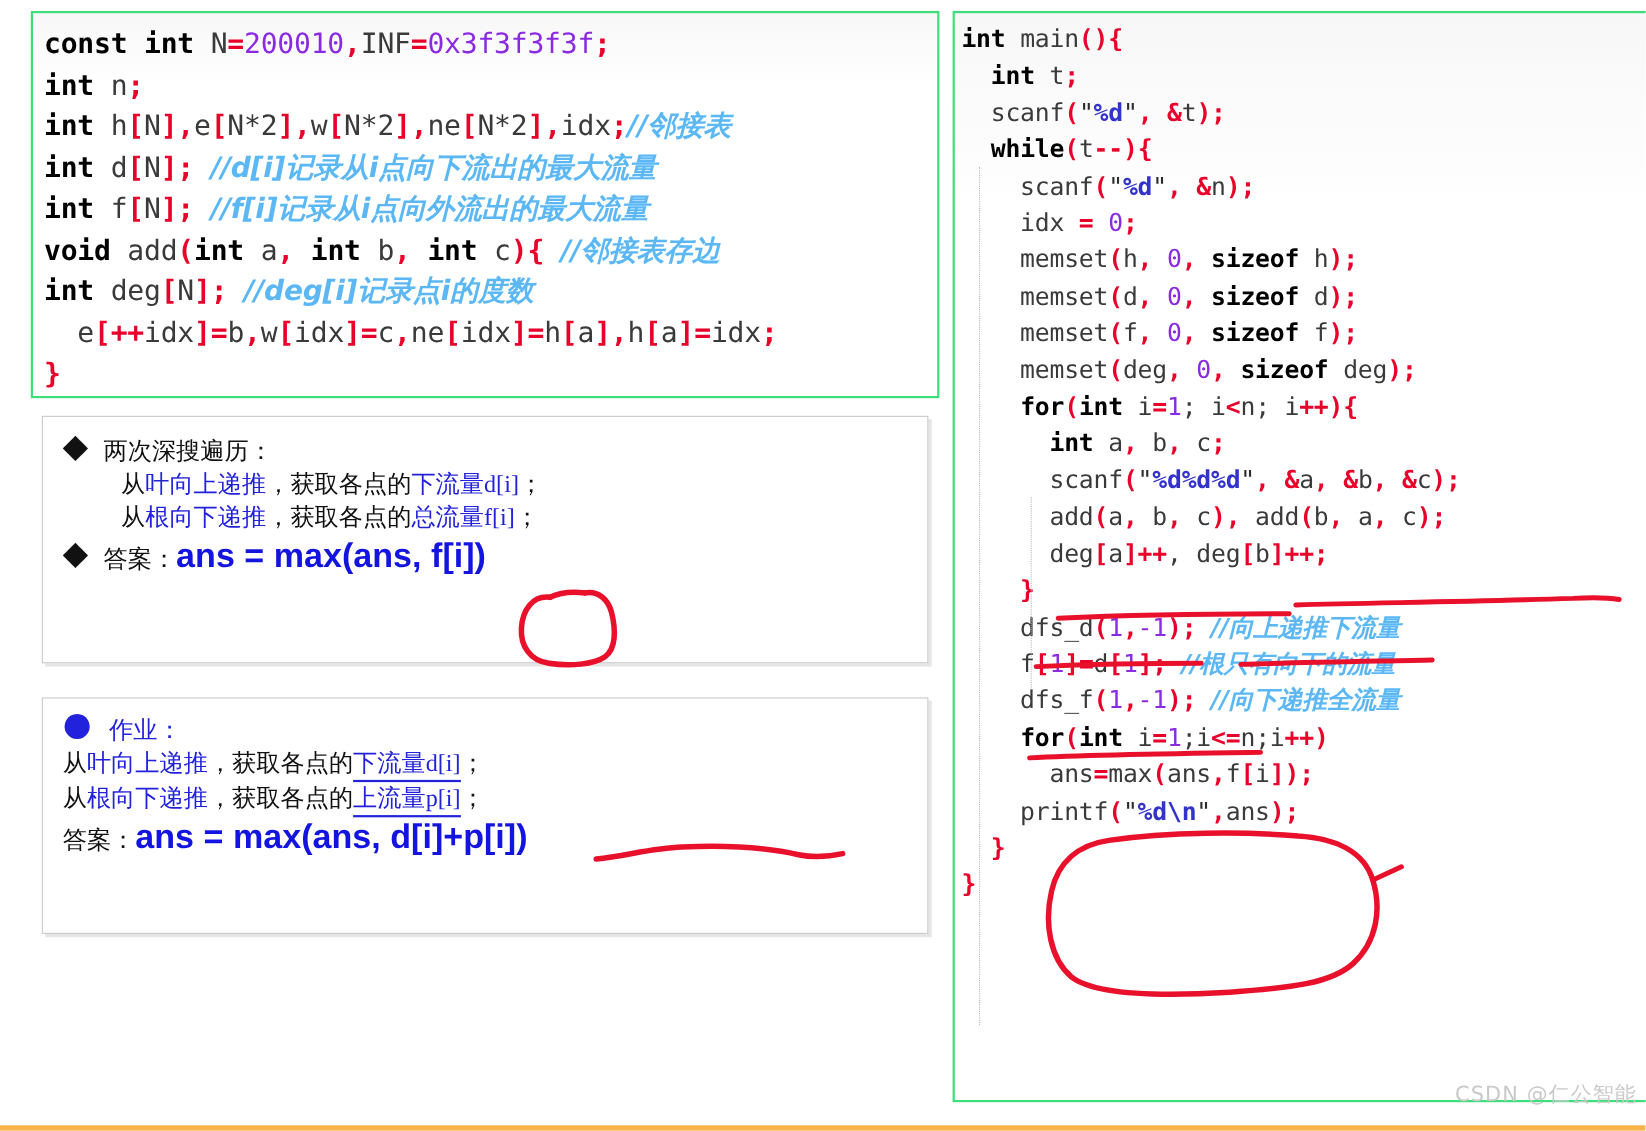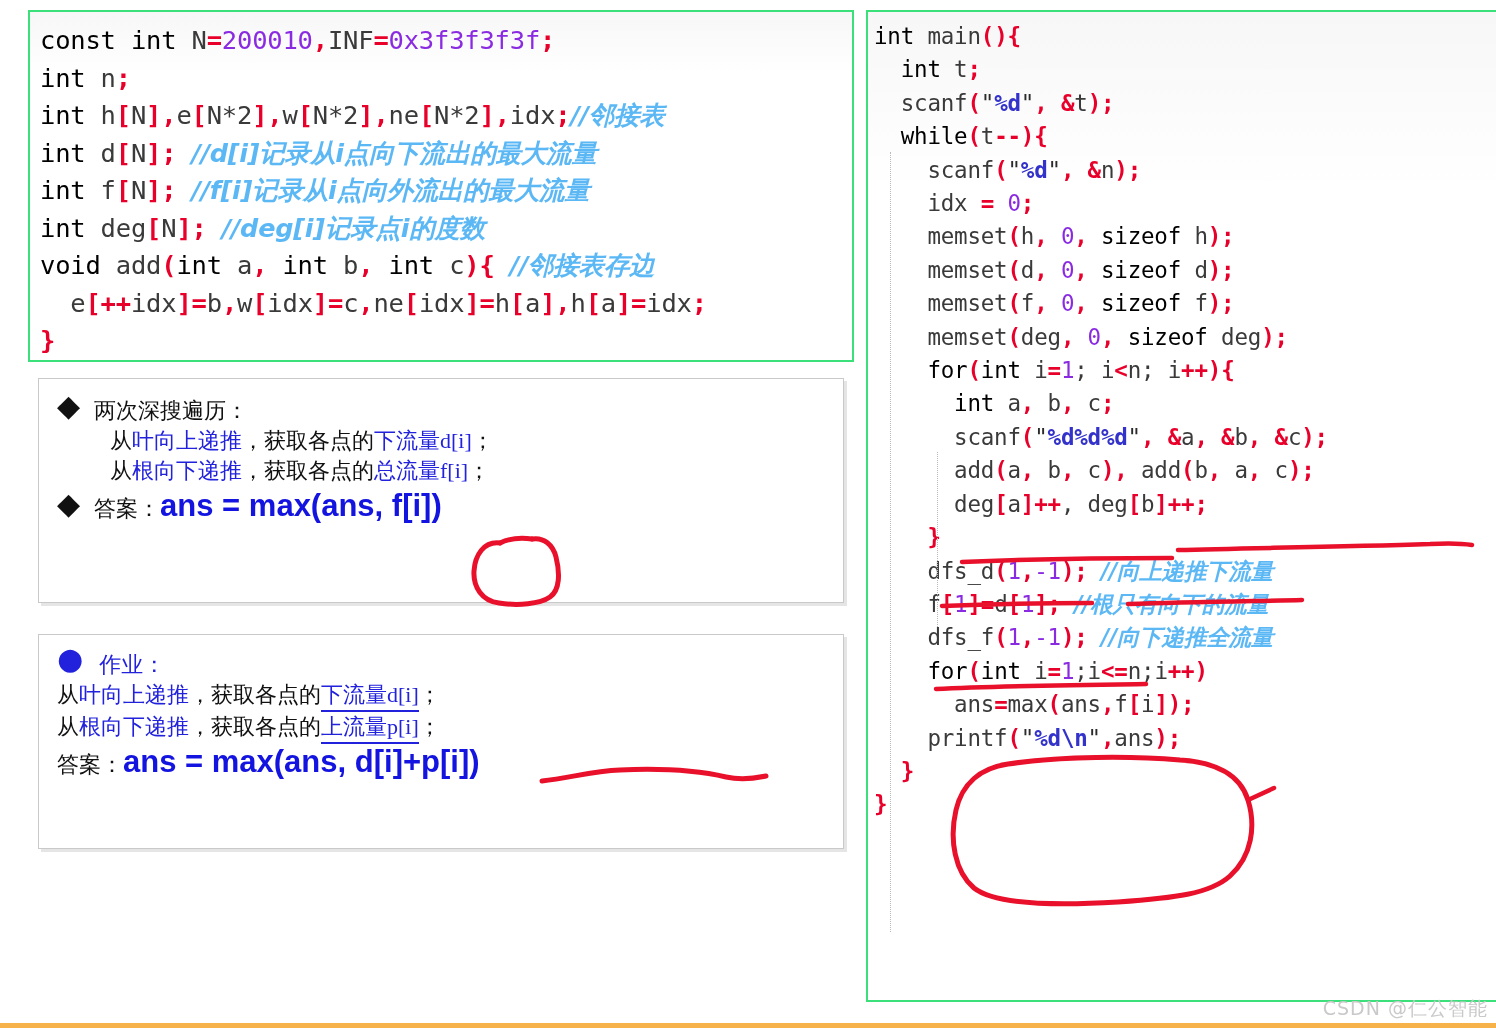--- a/index.html
+++ b/index.html
@@ -20,21 +20,21 @@
     box-sizing:border-box;
     overflow:hidden;
   }
   .code-line{
     font-family:"DejaVu Sans Mono","Liberation Mono",monospace;
     white-space:pre;
     color:#2b2b2b;
     letter-spacing:-0.2px;
   }
   
-  .kw  {color:#000000;font-weight:normal;}
+  .kw  {color:#000000;font-weight:bold;}
   .pun {color:#e8002a;font-weight:bold;}
   .num {color:#8a2be2;}
   .str {color:#2b2b2b;}
   .fmt {color:#3333cc;font-weight:bold;}
   .cmt {color:#5bb8f5;font-style:italic;font-weight:bold;
         font-family:"DejaVu Sans","Liberation Sans",sans-serif;}
   .id  {color:#3a3a3a;}
 
   
   #left-code{
@@ -89,21 +89,21 @@
     font-weight:bold;color:#1414e0;font-size:31px;
   }
   .u-blue{border-bottom:2px solid #2222dd;}
 
   
   .ann{position:absolute;pointer-events:none;}
   .ann svg{display:block;overflow:visible;}
 
   
   #watermark{
-    position:absolute;right:8px;bottom:6px;
+    position:absolute;right:8px;bottom:20px;
     font-family:"DejaVu Sans","Liberation Sans",sans-serif;
     font-size:19px;color:#c9c9c9;letter-spacing:1px;
     white-space:nowrap;
   }
   #bottom-bar{
     position:absolute;left:0;bottom:0;width:1496px;height:5px;
     background:#f7b24a;
   }
 </style>
 </head>
@@ -111,22 +111,22 @@
 
 <div class="page">
 
   <div class="code-panel" id="left-code">
     <div id="left-code-lines">
         <div class="code-line"><span class="kw">const </span><span class="kw">int </span><span class="id">N</span><span class="pun">=</span><span class="num">200010</span><span class="pun">,</span><span class="id">INF</span><span class="pun">=</span><span class="num">0x3f3f3f3f</span><span class="pun">;</span></div>
         <div class="code-line"><span class="kw">int </span><span class="id">n</span><span class="pun">;</span></div>
         <div class="code-line"><span class="kw">int </span><span class="id">h</span><span class="pun">[</span><span class="id">N</span><span class="pun">]</span><span class="pun">,</span><span class="id">e</span><span class="pun">[</span><span class="id">N*2</span><span class="pun">]</span><span class="pun">,</span><span class="id">w</span><span class="pun">[</span><span class="id">N*2</span><span class="pun">]</span><span class="pun">,</span><span class="id">ne</span><span class="pun">[</span><span class="id">N*2</span><span class="pun">]</span><span class="pun">,</span><span class="id">idx</span><span class="pun">;</span><span class="cmt">//邻接表</span></div>
         <div class="code-line"><span class="kw">int </span><span class="id">d</span><span class="pun">[</span><span class="id">N</span><span class="pun">]</span><span class="pun">; </span><span class="cmt">//d[i]记录从i点向下流出的最大流量</span></div>
         <div class="code-line"><span class="kw">int </span><span class="id">f</span><span class="pun">[</span><span class="id">N</span><span class="pun">]</span><span class="pun">; </span><span class="cmt">//f[i]记录从i点向外流出的最大流量</span></div>
+        <div class="code-line"><span class="kw">void </span><span class="id">add</span><span class="pun">(</span><span class="kw">int </span><span class="id">a</span><span class="pun">, </span><span class="kw">int </span><span class="id">b</span><span class="pun">, </span><span class="kw">int </span><span class="id">c</span><span class="pun">){ </span><span class="cmt">//邻接表存边</span></div>
         <div class="code-line"><span class="kw">int </span><span class="id">deg</span><span class="pun">[</span><span class="id">N</span><span class="pun">]</span><span class="pun">; </span><span class="cmt">//deg[i]记录点i的度数</span></div>
-        <div class="code-line"><span class="kw">void </span><span class="id">add</span><span class="pun">(</span><span class="kw">int </span><span class="id">a</span><span class="pun">, </span><span class="kw">int </span><span class="id">b</span><span class="pun">, </span><span class="kw">int </span><span class="id">c</span><span class="pun">){ </span><span class="cmt">//邻接表存边</span></div>
         <div class="code-line"><span class="id">  e</span><span class="pun">[++</span><span class="id">idx</span><span class="pun">]=</span><span class="id">b</span><span class="pun">,</span><span class="id">w</span><span class="pun">[</span><span class="id">idx</span><span class="pun">]=</span><span class="id">c</span><span class="pun">,</span><span class="id">ne</span><span class="pun">[</span><span class="id">idx</span><span class="pun">]=</span><span class="id">h</span><span class="pun">[</span><span class="id">a</span><span class="pun">],</span><span class="id">h</span><span class="pun">[</span><span class="id">a</span><span class="pun">]=</span><span class="id">idx</span><span class="pun">;</span></div>
         <div class="code-line"><span class="pun">}</span></div>
       </div>
   </div>
 
   <div class="code-panel" id="right-code">
     <div class="indent-guides">
       <div class="guide" style="left:22px;top:140px;height:780px;"></div>
       <div class="guide" style="left:69px;top:440px;height:175px;"></div>
     </div>

